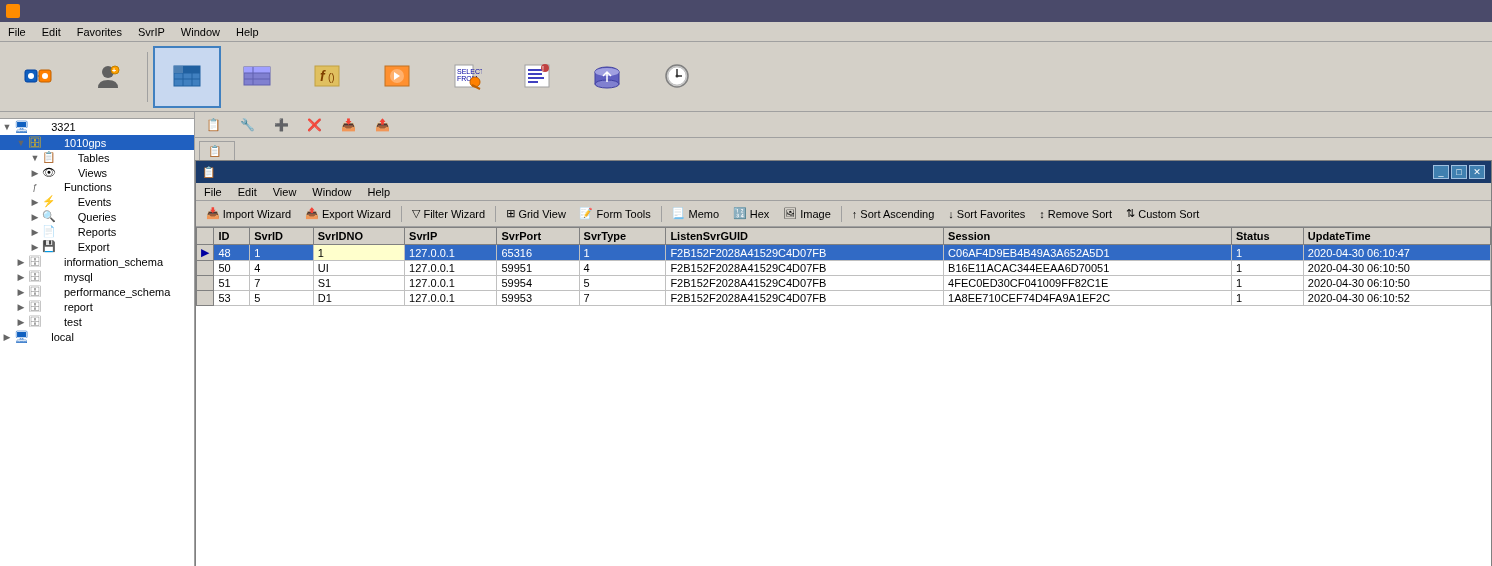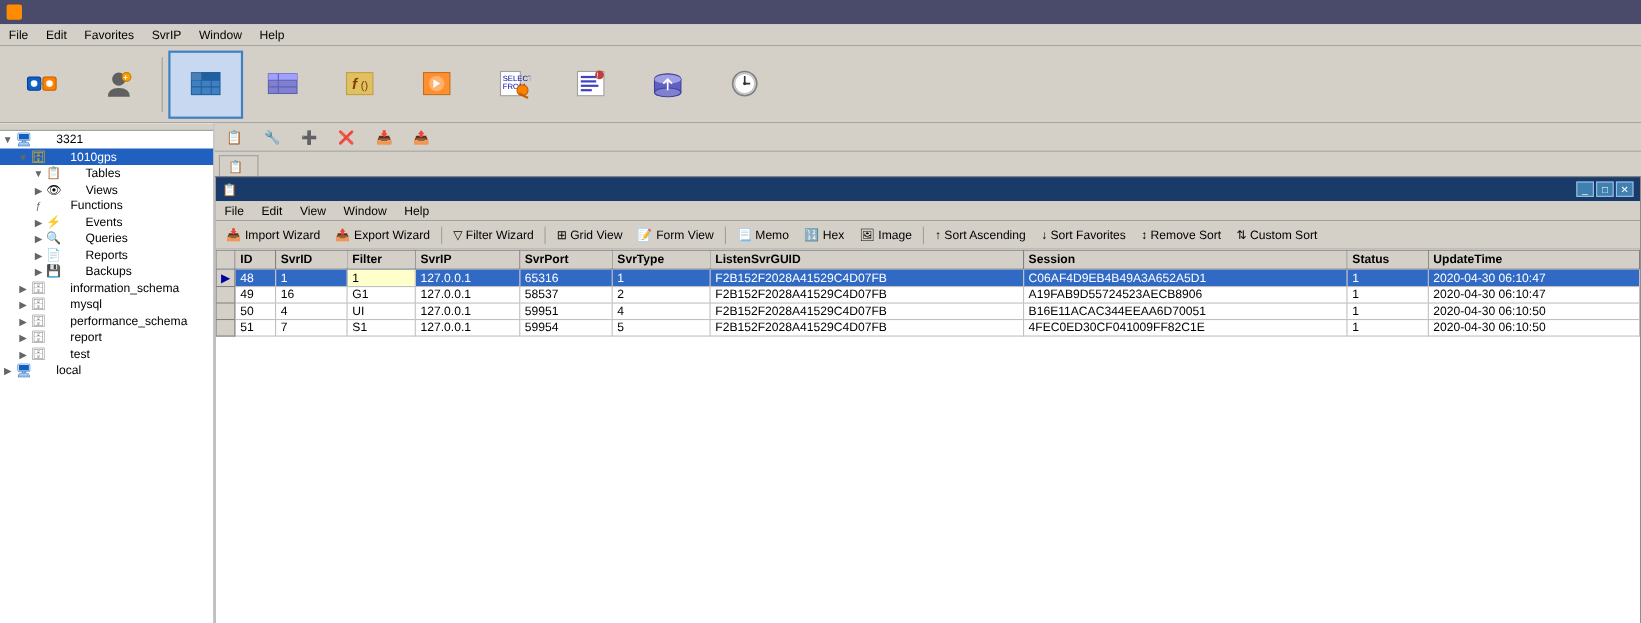--- a/index.html
+++ b/index.html
@@ -260,21 +260,21 @@
       <span class="tree-label">Queries</span>
     </div>
     <div class="tree-item" style="padding-left: 30px;">
       <span class="expand-icon">▶</span>
       <span style="font-size: 11px;">📄</span>
       <span class="tree-label">Reports</span>
     </div>
     <div class="tree-item" style="padding-left: 30px;">
       <span class="expand-icon">▶</span>
       <span style="font-size: 11px;">💾</span>
-      <span class="tree-label">Backups</span>
+      <span class="tree-label">Export</span>
     </div>
     <div class="tree-item" style="padding-left: 16px;">
       <span class="expand-icon">▶</span>
       <span style="color: #808080; font-size: 11px;">🗄</span>
       <span class="tree-label">information_schema</span>
     </div>
     <div class="tree-item" style="padding-left: 16px;">
       <span class="expand-icon">▶</span>
       <span style="color: #808080; font-size: 11px;">🗄</span>
       <span class="tree-label">mysql</span>
@@ -373,21 +373,21 @@
           <span>▽</span>
           <span>Filter Wizard</span>
         </div>
         <div class="inner-separator"></div>
         <div class="inner-btn">
           <span>⊞</span>
           <span>Grid View</span>
         </div>
         <div class="inner-btn">
           <span>📝</span>
-          <span>Form View</span>
+          <span>Form Tools</span>
         </div>
         <div class="inner-separator"></div>
         <div class="inner-btn">
           <span>📃</span>
           <span>Memo</span>
         </div>
         <div class="inner-btn">
           <span>🔢</span>
           <span>Hex</span>
         </div>
@@ -414,21 +414,21 @@
         </div>
       </div>
 
       <div id="data-table">
         <table>
           <thead>
             <tr>
               <th style="width:16px; padding:0;"></th>
               <th>ID</th>
               <th>SvrID</th>
-              <th>Filter</th>
+              <th>SvrIDNO</th>
               <th>SvrIP</th>
               <th>SvrPort</th>
               <th>SvrType</th>
               <th>ListenSvrGUID</th>
               <th>Session</th>
               <th>Status</th>
               <th>UpdateTime</th>
             </tr>
           </thead>
           <tbody id="table-body">
@@ -440,33 +440,20 @@
                 <td>127.0.0.1</td>
                 <td>65316</td>
                 <td>1</td>
                 <td>F2B152F2028A41529C4D07FB</td>
                 <td>C06AF4D9EB4B49A3A652A5D1</td>
                 <td>1</td>
                 <td>2020-04-30 06:10:47</td>
               </tr>
               <tr>
                 <td class="row-indicator-cell" style="text-align: center; color: rgb(0, 0, 160); background: rgb(212, 208, 200); border-right: 1px solid rgb(128, 128, 128);"></td>
-                <td>49</td>
-                <td>16</td>
-                <td>G1</td>
-                <td>127.0.0.1</td>
-                <td>58537</td>
-                <td>2</td>
-                <td>F2B152F2028A41529C4D07FB</td>
-                <td>A19FAB9D55724523AECB8906</td>
-                <td>1</td>
-                <td>2020-04-30 06:10:47</td>
-              </tr>
-              <tr>
-                <td class="row-indicator-cell" style="text-align: center; color: rgb(0, 0, 160); background: rgb(212, 208, 200); border-right: 1px solid rgb(128, 128, 128);"></td>
                 <td>50</td>
                 <td>4</td>
                 <td>UI</td>
                 <td>127.0.0.1</td>
                 <td>59951</td>
                 <td>4</td>
                 <td>F2B152F2028A41529C4D07FB</td>
                 <td>B16E11ACAC344EEAA6D70051</td>
                 <td>1</td>
                 <td>2020-04-30 06:10:50</td>
@@ -477,18 +464,31 @@
                 <td>7</td>
                 <td>S1</td>
                 <td>127.0.0.1</td>
                 <td>59954</td>
                 <td>5</td>
                 <td>F2B152F2028A41529C4D07FB</td>
                 <td>4FEC0ED30CF041009FF82C1E</td>
                 <td>1</td>
                 <td>2020-04-30 06:10:50</td>
               </tr>
+              <tr>
+                <td class="row-indicator-cell" style="text-align: center; color: rgb(0, 0, 160); background: rgb(212, 208, 200); border-right: 1px solid rgb(128, 128, 128);"></td>
+                <td>53</td>
+                <td>5</td>
+                <td>D1</td>
+                <td>127.0.0.1</td>
+                <td>59953</td>
+                <td>7</td>
+                <td>F2B152F2028A41529C4D07FB</td>
+                <td>1A8EE710CEF74D4FA9A1EF2C</td>
+                <td>1</td>
+                <td>2020-04-30 06:10:52</td>
+              </tr>
             </tbody>
         </table>
       </div>
     </div>
   </div>
 </div>
 
 </body></html>

